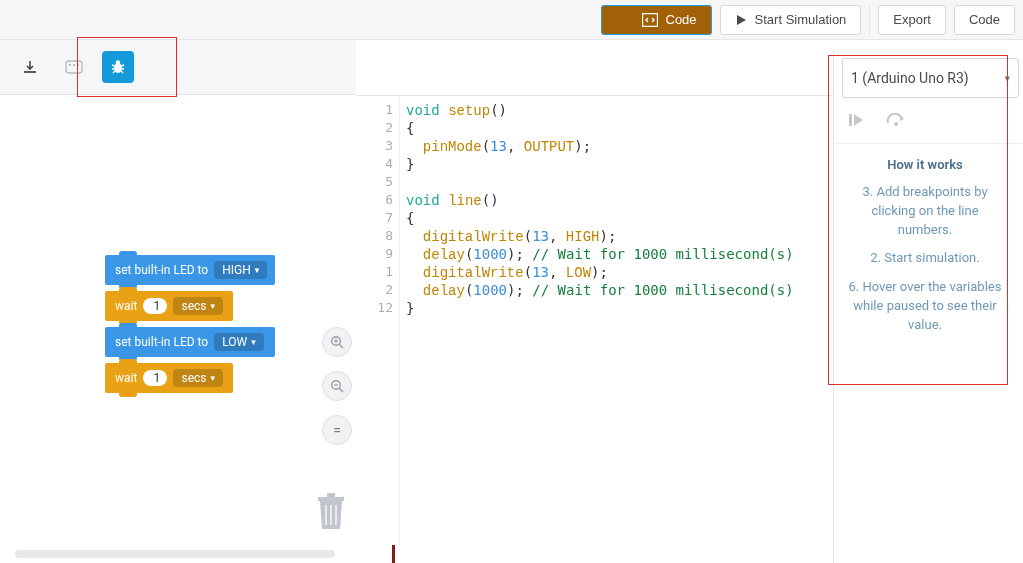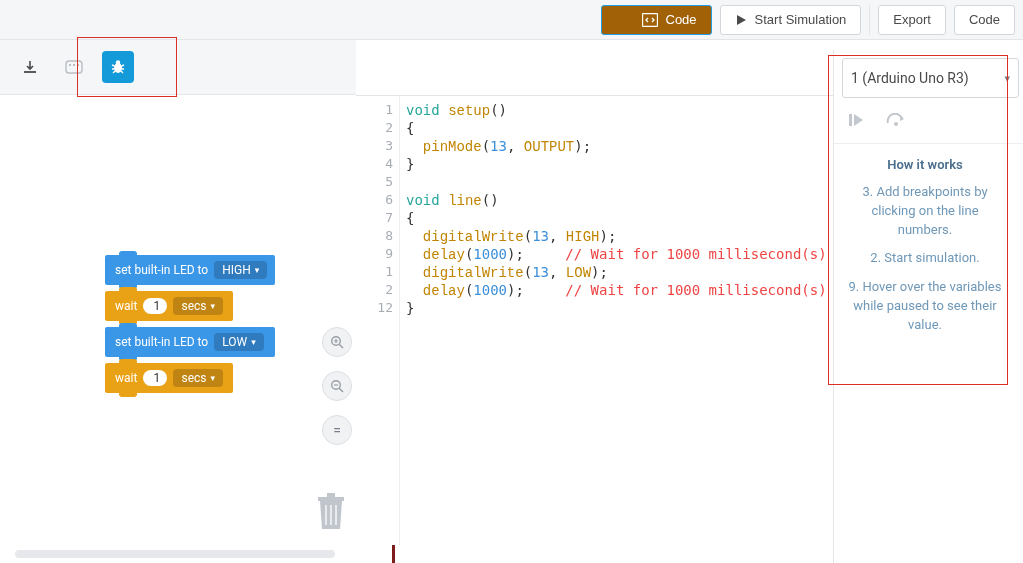--- a/index.html
+++ b/index.html
@@ -39,21 +39,21 @@
   
   .editor { position:absolute; top:95px; left:356px; right:190px; bottom:18px; background:#fff; font-family: "Consolas","Menlo",monospace; font-size:14px; border-top:1px solid #e3e5e8; }
   .scrolltrack { position:absolute; top:95px; left:356px; width:12px; bottom:18px; background:#f5f6f7; border-left:1px solid #e3e5e8; }
   .scrollthumb { position:absolute; left:2px; top:2px; width:8px; height:110px; background:#cfd3d8; border-radius:4px; }
   .gutter { position:absolute; left:12px; top:0; bottom:0; width:32px; border-right:1px solid #eceef1; }
   .gln { position:absolute; right:6px; color:#a8adb4; font-size:13px; }
   .codearea { position:absolute; left:50px; top:0; right:0; bottom:0; }
   .cl { position:absolute; left:0; white-space:pre; color:#333; }
   .kw { color:#c18401;font-family:Liberation Mono, monospace; }  
   .num { color:#3b8fd9; }
-  .cm { color:#ef4444;margin-left:33px; }
+  .cm { color:#15803d; }
   .ty { color:#26a69a; } 
 
   
   .rpanel { position:absolute; top:50px; right:0; width:190px; bottom:0; background:#fff; border-left:1px solid #e3e5e8; }
   .rselect { position:absolute; top:8px; left:8px; right:4px; height:40px; border:1px solid #d3d6da; border-radius:3px; display:flex; align-items:center; padding:0 8px; justify-content:space-between; font-size:14px; color:#4a4a4a; background:#fff; }
   .rctrls { position:absolute; top:50px; left:0; right:0; height:44px; border-bottom:1px solid #eceef1; display:flex; align-items:center; padding-left:14px; gap:22px; color:#b9bec4; }
   .rbody { position:absolute; top:94px; left:0; right:7px; padding:12px 12px 0 12px; font-size:13px; color:#6f98b8; line-height:1.45;text-align:center; }
   .rbody h4 { color:#4a6e8c; font-size:13px; margin-bottom:8px; font-weight:600; }
   .rbody p { margin-bottom:10px; }
 
@@ -237,18 +237,18 @@
           <path d="M2 10 A7 7 0 0 1 16 6" fill="none" stroke="#c3c8ce" stroke-width="2"></path>
           <path d="M14 2 L18 6 L14 8 Z" fill="#c3c8ce"></path>
           <circle cx="10" cy="11" r="2" fill="#c3c8ce"></circle>
         </svg>
     </span>
   </div>
   <div class="rbody">
     <h4>How it works</h4>
     <p>3. Add breakpoints by clicking on the line numbers.</p>
     <p>2. Start simulation.</p>
-    <p>9. Hover over the variables while paused to see their value.</p>
+    <p>6. Hover over the variables while paused to see their value.</p>
   </div>
 </div>
 
 <div class="hl" style="top:37px; left:77px; width:100px; height:60px;"></div>
 <div class="hl" style="top:55px; left:828px; width:180px; height:330px;"></div>
 
 </body></html>

